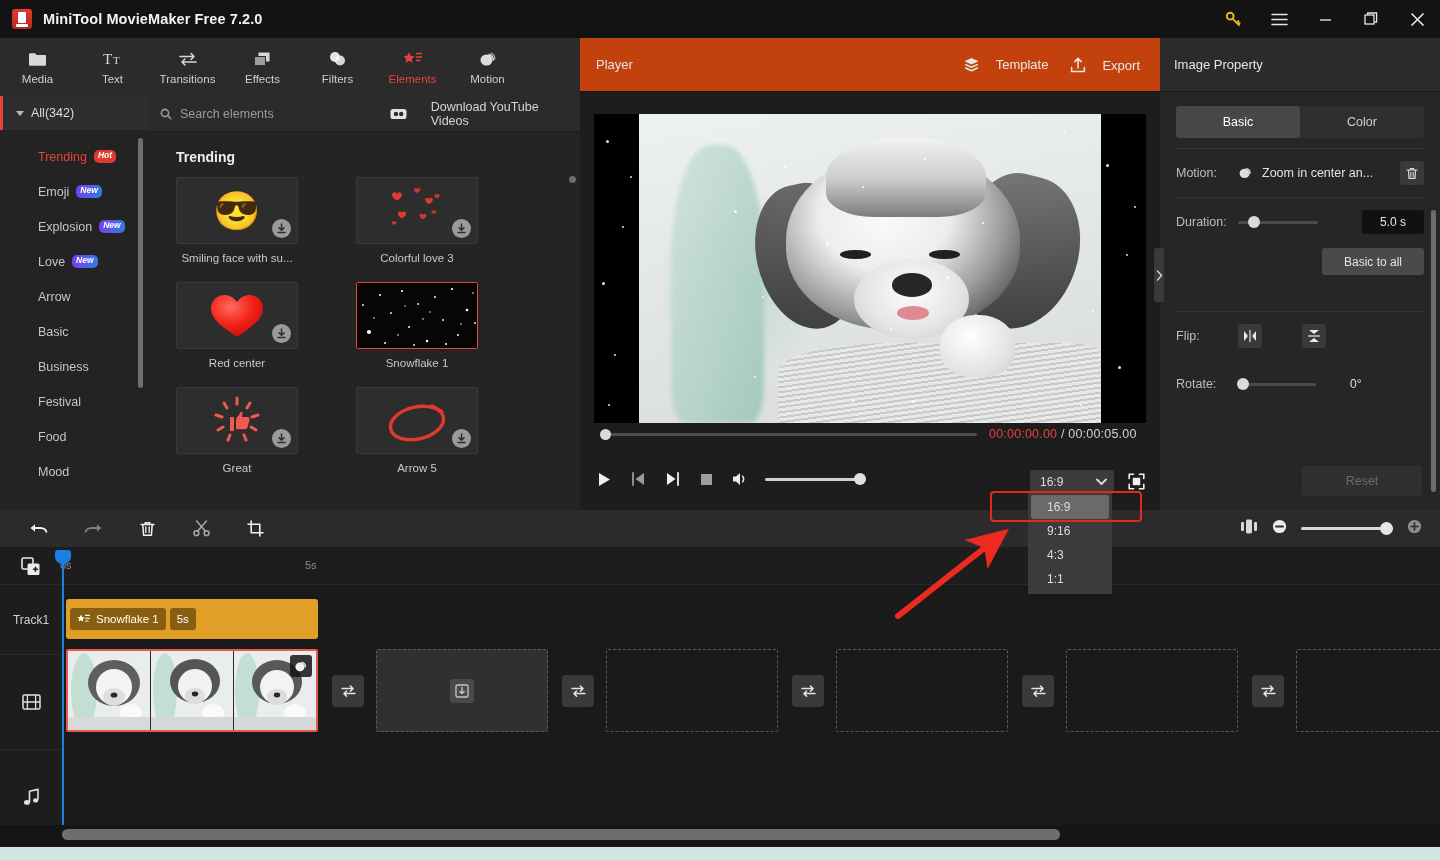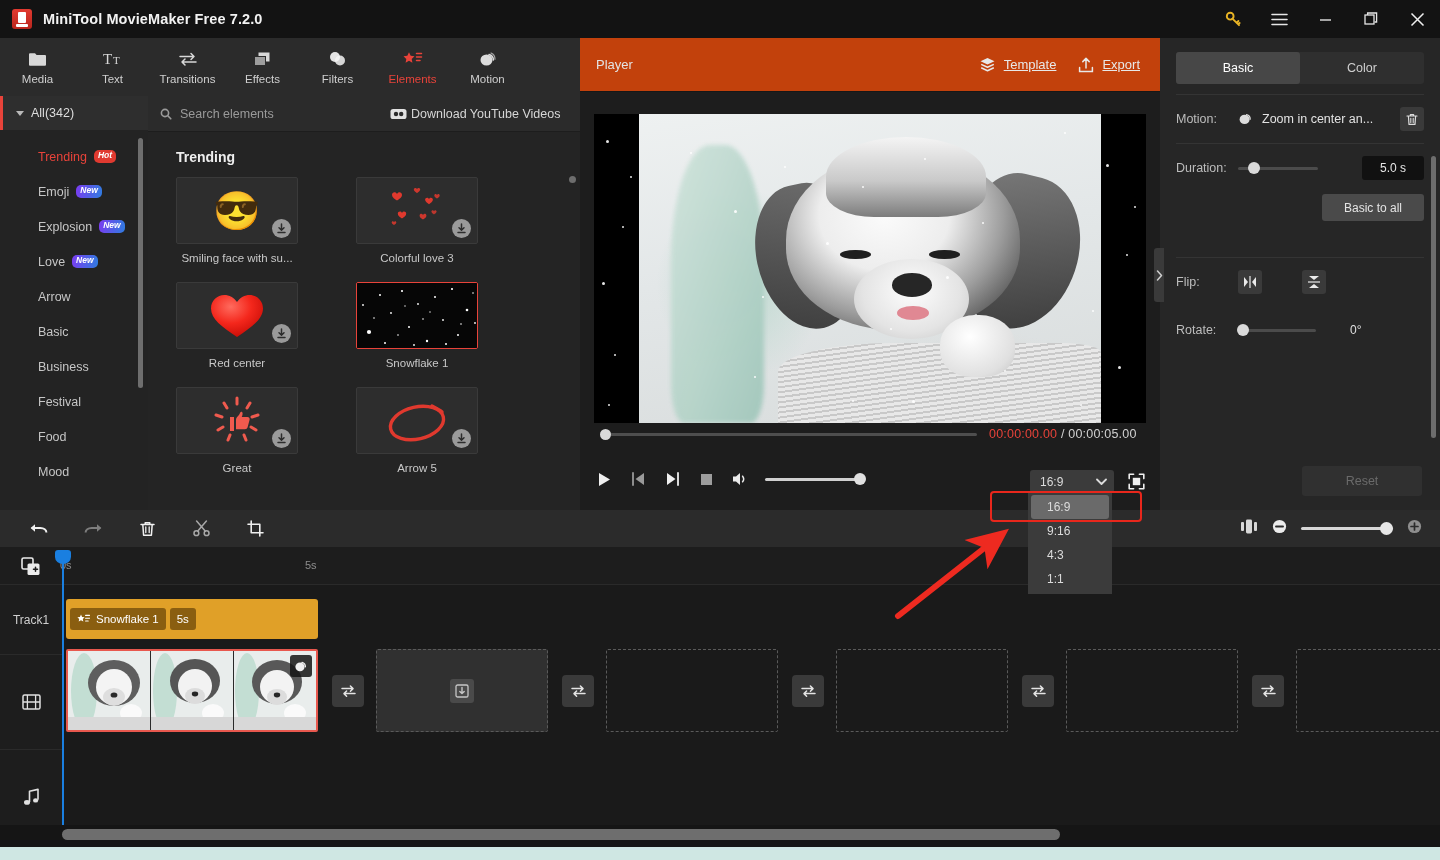--- a/index.html
+++ b/index.html
@@ -94,21 +94,21 @@
     position: absolute; left: 148px; top: 96px; width: 432px; height: 414px;
     background: #242424;
   }
   .el-head {
     height: 36px; background: #2b2b2b; display: flex; align-items: center;
     border-bottom: 1px solid #1d1d1d;
   }
   .search-wrap { display: flex; align-items: center; margin-left: 12px; width: 210px; }
   .search-ph { font-size: 12.5px; color: #9a9a9a; margin-left: 8px; }
   .yt-link { display: flex; align-items: center; margin-left: 20px; }
-  .yt-label { font-size: 12.5px; color: #d6d6d6; margin-left: 4px; }
+  .yt-label { font-size: 12.5px; color: #d6d6d6; margin-left: 24px; }
   .el-body { position: relative; height: 378px; overflow: hidden; padding: 0 14px; }
   .el-title { font-size: 14px; font-weight: bold; color: #eee; margin: 17px 0 0 14px; }
   .el-grid {
     display: flex; flex-wrap: wrap; gap: 18px 58px; margin-top: 12px; padding-left: 14px;
   }
   .el-cell { width: 122px; }
   .el-thumb {
     width: 122px; height: 67px; background: #2d2d2d; border: 1px solid #3a3a3a;
     border-radius: 2px; position: relative; display: flex; align-items: center; justify-content: center;
     overflow: hidden;
@@ -133,21 +133,21 @@
   .player {
     position: absolute; left: 580px; top: 38px; width: 580px; height: 472px;
     background: #1d1d1d;
   }
   .player-head {
     height: 54px; background: #c2410c; display: flex; align-items: center;
     border-bottom: 1px solid #171717;
   }
   .player-label { font-size: 13px; color: #e3e3e3; margin-left: 16px; }
   .ph-actions { margin-left: auto; display: flex; align-items: center; gap: 22px; margin-right: 20px; }
-  .ph-btn { display: flex; align-items: center; gap: 8px; font-size: 13px; color: #e8e8e8; text-decoration: underline; }
+  .ph-btn { display: flex; align-items: flex-end; gap: 16px; font-size: 13px; color: #e8e8e8; }
   .stage {
     position: absolute; left: 14px; top: 76px; width: 552px; height: 309px;
     background: #000; overflow: hidden;
   }
   .stage-img {
     position: absolute; left: 45px; top: 0; width: 462px; height: 309px;
     background:
       radial-gradient(ellipse 50% 36% at 56% 42%, #8d8d8d 0%, rgba(141,141,141,0) 62%),
       radial-gradient(ellipse 26% 44% at 22% 55%, #bcd8ce 0%, rgba(188,216,206,0) 70%),
       radial-gradient(ellipse 40% 26% at 72% 88%, #d9d9d9 0%, rgba(217,217,217,0) 70%),
@@ -854,20 +854,23 @@
   <svg class="arrow-anno" width="280" height="110" viewBox="0 0 280 110">
     <defs>
         <marker id="ah" markerWidth="7" markerHeight="7" refX="3.4" refY="3.4" orient="auto">
           <path d="M0 0.3 L7 3.4 L0 6.5 L1.8 3.4z" fill="#ee2a20"></path>
         </marker>
       </defs>
     <path d="M18 96 L112 22" stroke="#ee2a20" stroke-width="6" fill="none" stroke-linecap="round" marker-end="url(#ah)"></path>
   </svg>
 
   <div class="proppanel">
+    <div class="pp-head">
+      <div class="pp-title">Image Property</div>
+    </div>
     <div class="pp-tabs">
       <div class="pp-tab active">Basic</div>
       <div class="pp-tab">Color</div>
     </div>
     <div class="pp-body">
       <div class="pp-div"></div>
       <div class="pp-row">
         <span class="pp-label">Motion:</span>
         <svg width="15" height="14" viewBox="0 0 15 14">
             <ellipse cx="6.6" cy="7.4" rx="5" ry="4.7" fill="#dcdcdc"></ellipse>

